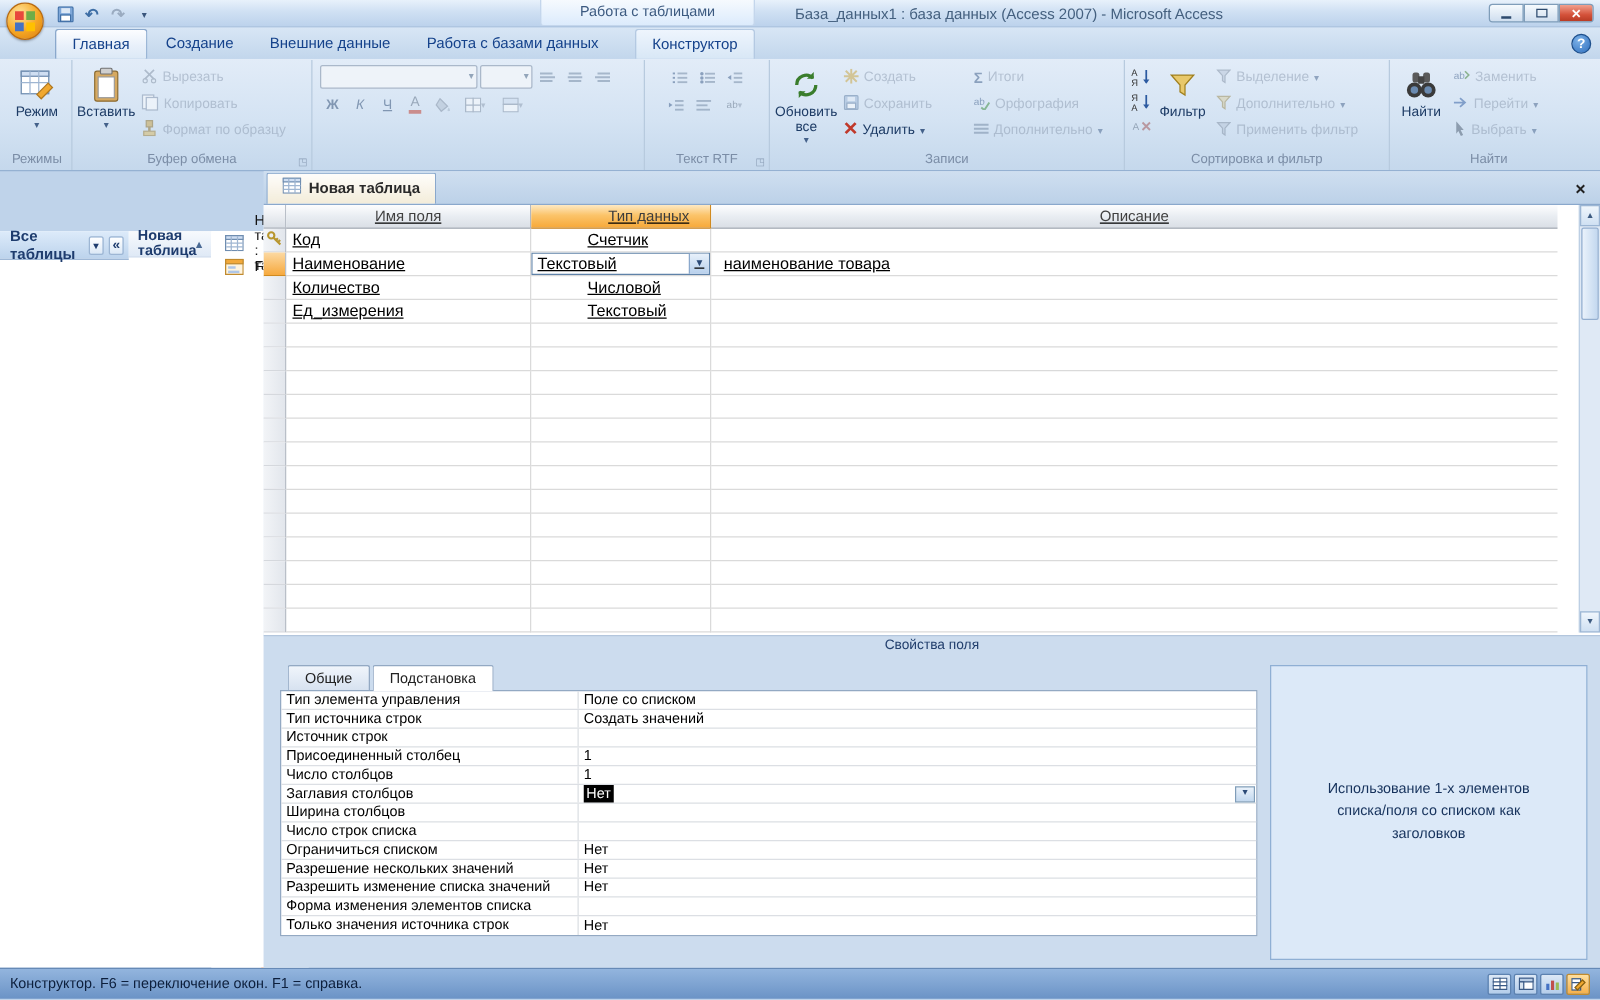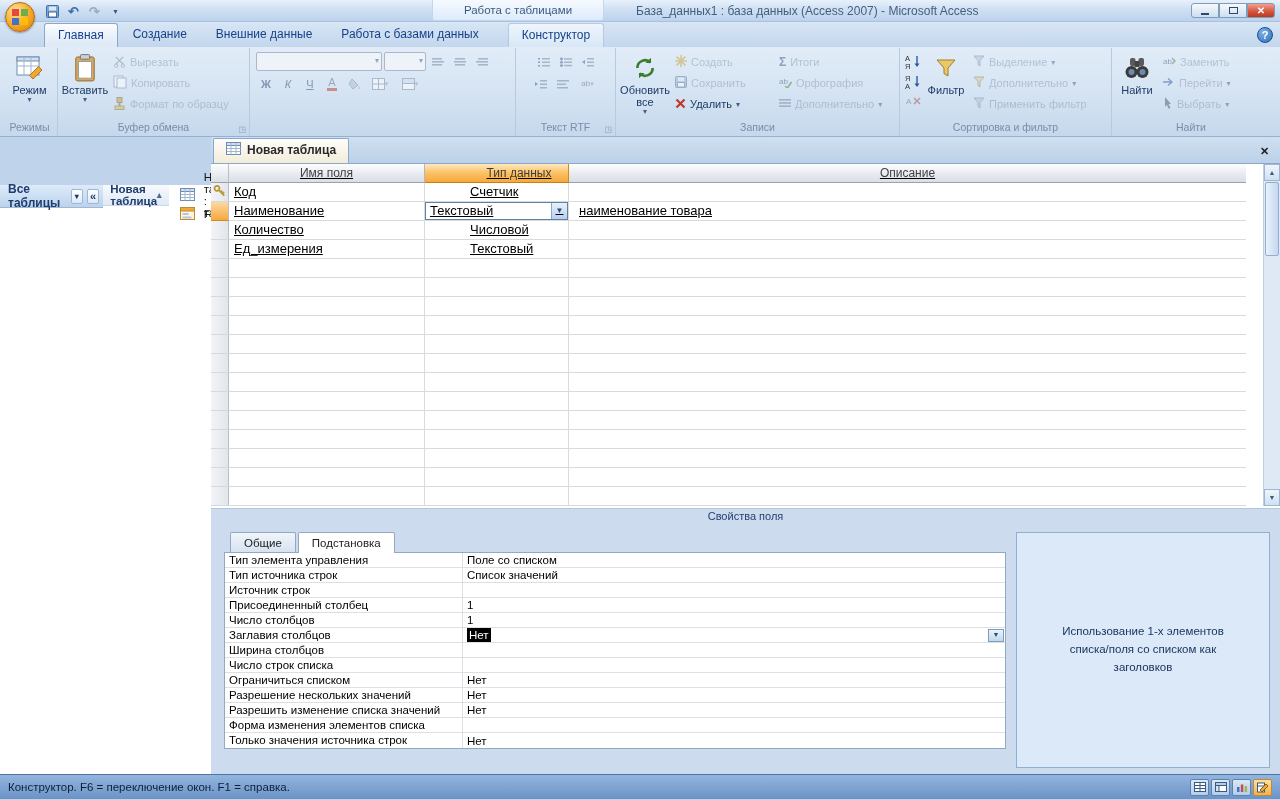--- a/index.html
+++ b/index.html
@@ -731,21 +731,21 @@
         <div class="pgrid" id="pgrid">
             <div class="prow">
               <div class="pname">Тип элемента управления</div>
               <div class="pval">
                 <span>Поле со списком</span>
               </div>
             </div>
             <div class="prow">
               <div class="pname">Тип источника строк</div>
               <div class="pval">
-                <span>Список значений</span>
+                <span>Создать значений</span>
               </div>
             </div>
             <div class="prow">
               <div class="pname">Источник строк</div>
               <div class="pval"></div>
             </div>
             <div class="prow">
               <div class="pname">Присоединенный столбец</div>
               <div class="pval">
                 <span>1</span>

